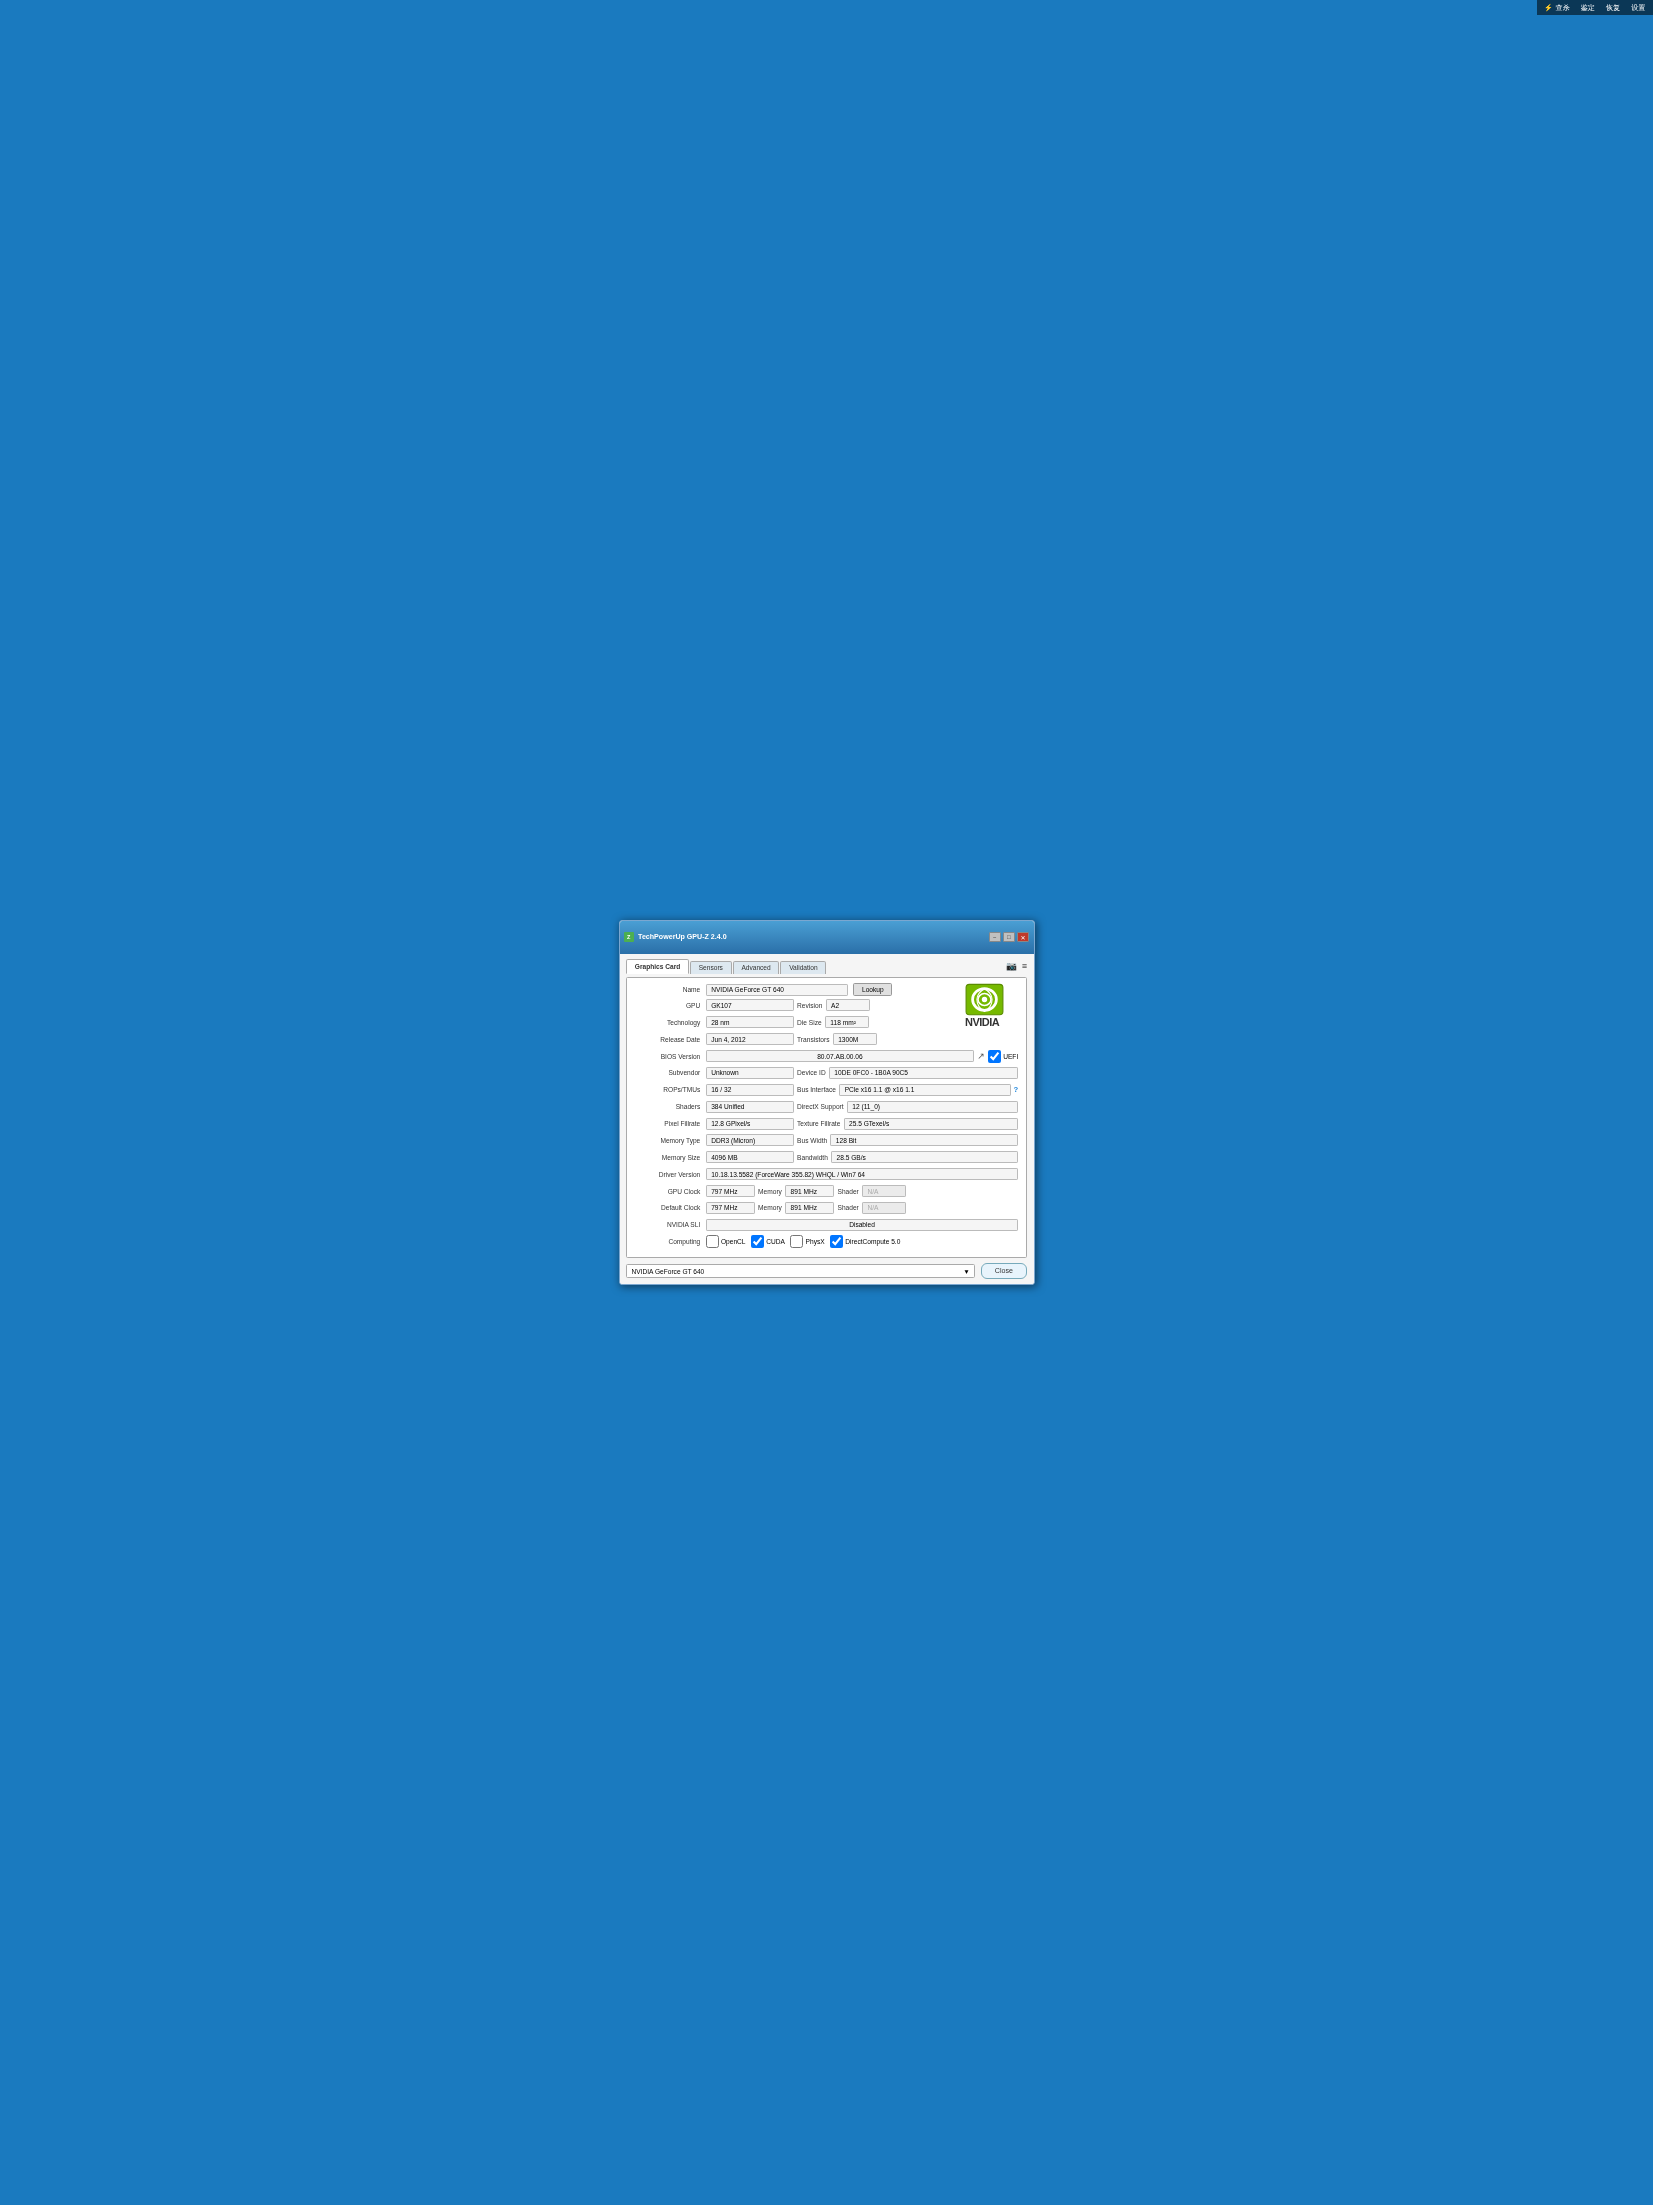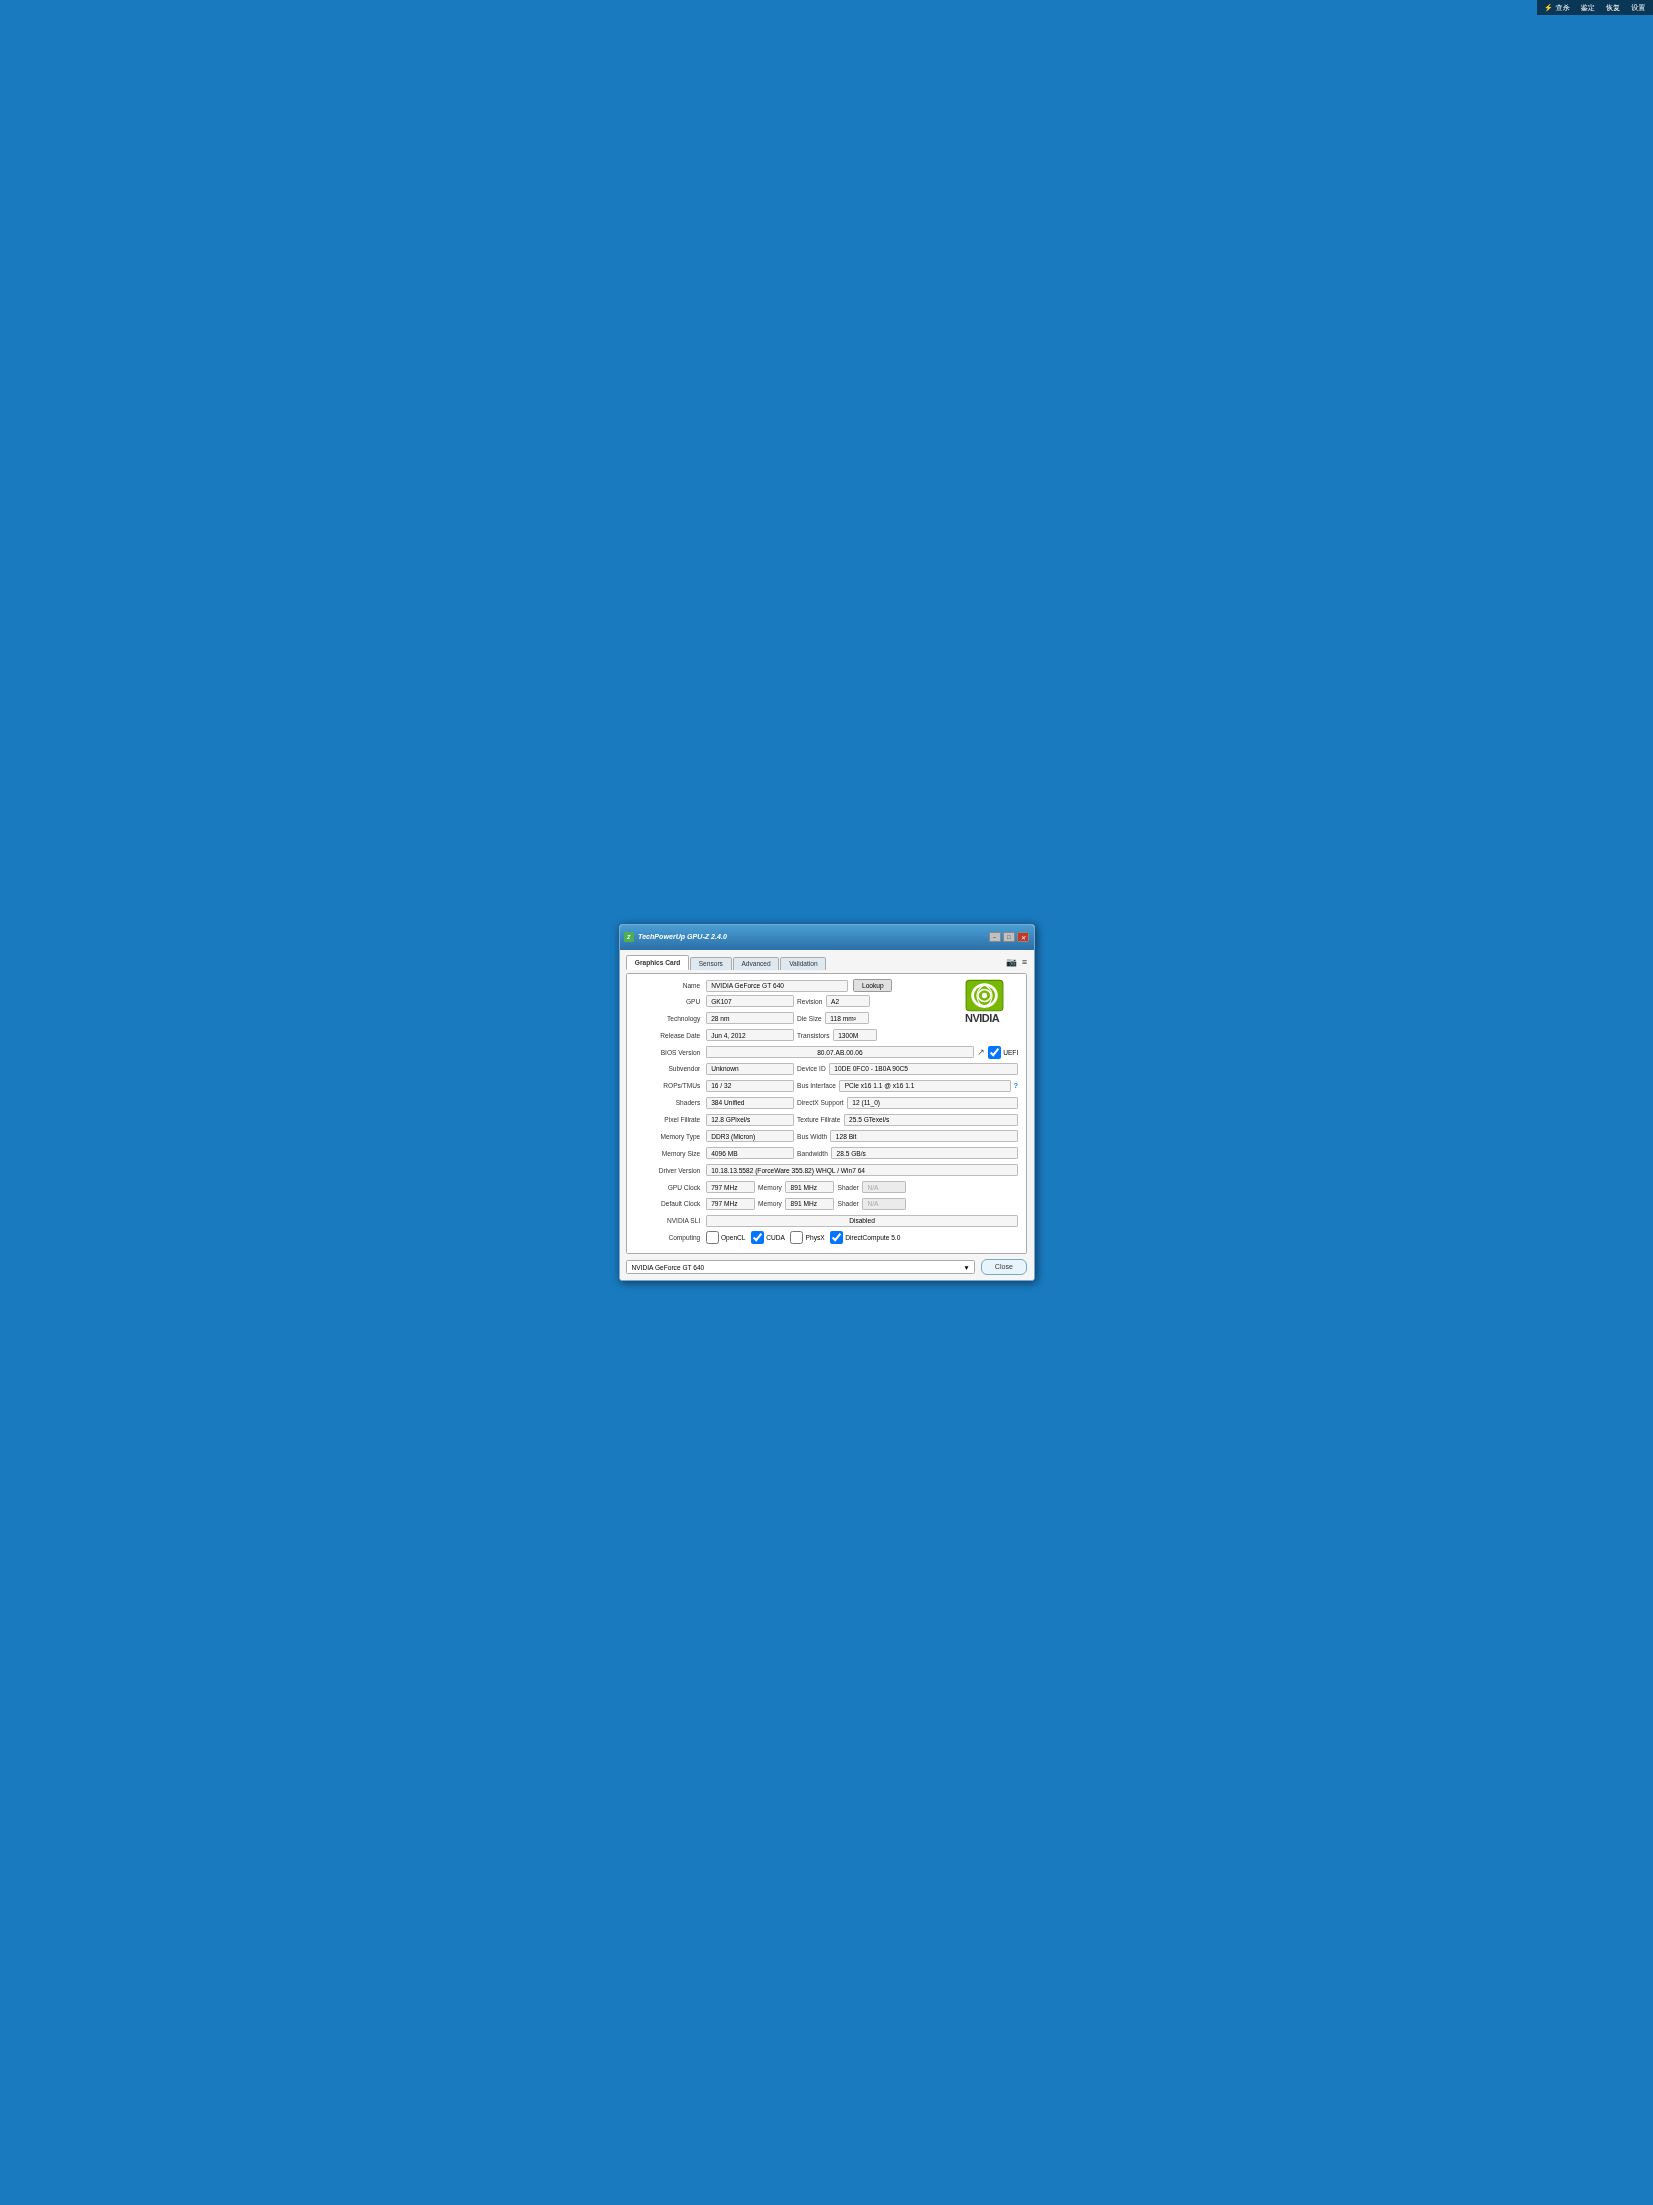--- a/index.html
+++ b/index.html
@@ -24,22 +24,21 @@
       overflow: hidden;
     }
 
     
     .titlebar {
       background: linear-gradient(to bottom, #4a9fd4, #2a6fa8);
       color: white;
       display: flex;
       align-items: center;
       padding: 2.7px 4.4px;
-      height: 25px;
-      font-style: italic;
+      height: 33px;
     }
     .titlebar-icon {
       width: 9.8px;
       height: 9.8px;
       background: #4caf50;
       border-radius: 1.1px;
       margin-right: 4.4px;
       display: flex;
       align-items: center;
       justify-content: center;

